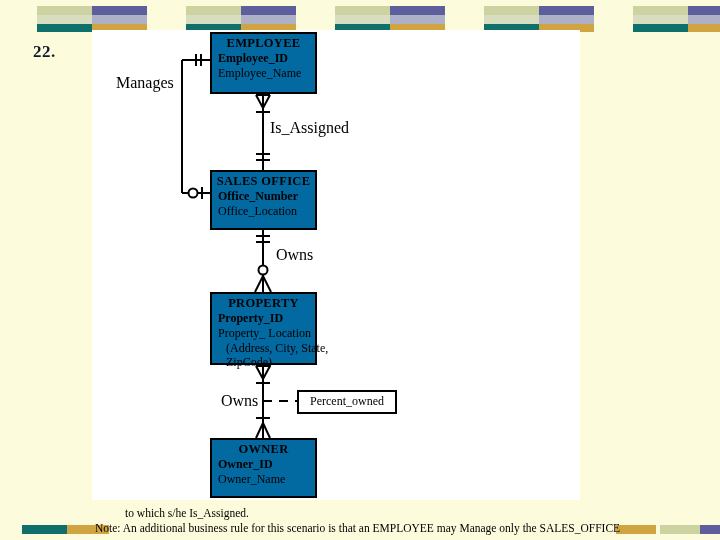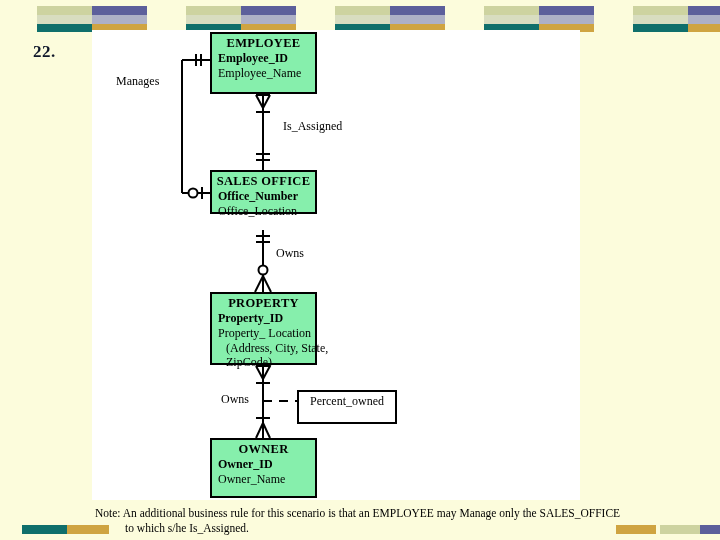--- a/index.html
+++ b/index.html
@@ -68,21 +68,21 @@
     left: 92px; top: 30px;
     width: 488px; height: 470px;
     background: #ffffff;
   }
 
   
   .entity {
     position: absolute;
     box-sizing: border-box;
     border: 2px solid #000;
-    background: #86efac;
+    background: #0369a1;
     z-index: 5;
   }
   .entity-title {
     text-align: center;
     font-weight: bold;
     font-size: 12.5px;
     letter-spacing: 0.3px;
     color: #000;
     padding: 2px 0 1px 0;
     line-height: 1.15;
@@ -108,21 +108,21 @@
     font-size: 12px;
     text-align: center;
     line-height: 1.0;
     padding-top: 3px;
     z-index: 5;
   }
 
   
   .rel-label {
     position: absolute;
-    font-size: 12px;
+    font-size: 16px;
     color: #000;
     white-space: nowrap;
     z-index: 6;
   }
 
   
   #note-block {
     position: absolute;
     left: 95px; top: 506px;
     width: 560px;
@@ -274,45 +274,45 @@
       <path d="M 171 371 L 205 371" stroke-dasharray="9,7"></path>
     </g>
   </svg>
 
   <div class="entity" style="left:118px; top:2px; width:107px; height:62px;">
     <div class="entity-title">EMPLOYEE</div>
     <div class="attr pk">Employee_ID</div>
     <div class="attr">Employee_Name</div>
   </div>
 
-  <div class="entity" style="left:118px; top:140px; width:107px; height:44px;">
+  <div class="entity" style="left:118px; top:140px; width:107px; height:60px;">
     <div class="entity-title">SALES OFFICE</div>
     <div class="attr pk">Office_Number</div>
     <div class="attr">Office_Location</div>
   </div>
 
   <div class="entity" style="left:118px; top:408px; width:107px; height:60px;">
     <div class="entity-title">OWNER</div>
     <div class="attr pk">Owner_ID</div>
     <div class="attr">Owner_Name</div>
   </div>
 
   <div class="entity" style="left:118px; top:262px; width:107px; height:73px;">
     <div class="entity-title">PROPERTY</div>
     <div class="attr pk">Property_ID</div>
     <div class="attr">Property_ Location</div>
     <div class="attr indent">(Address, City, State,</div>
     <div class="attr indent">ZipCode)</div>
   </div>
 
-  <div class="attrbox" style="left:205px; top:360px; width:100px; height:34px;">Percent_owned</div>
+  <div class="attrbox" style="left:205px; top:360px; width:100px; height:24px;">Percent_owned</div>
 
   <div class="rel-label" style="left:24px;  top:44px;">Manages</div>
-  <div class="rel-label" style="left:191px; top:89px;">Is_Assigned</div>
+  <div class="rel-label" style="left:178px; top:89px;">Is_Assigned</div>
   <div class="rel-label" style="left:184px; top:216px;">Owns</div>
   <div class="rel-label" style="left:129px; top:362px;font-family:Liberation Serif, serif;">Owns</div>
 
 </div>
 
 <div id="note-block">
+  <div id="note-line2">to which s/he Is_Assigned.</div>
   <div id="note-line1">Note:  An additional business rule for this scenario is that an EMPLOYEE may Manage only the SALES_OFFICE</div>
-  <div id="note-line2">to which s/he Is_Assigned.</div>
 </div>
 
 </body></html>

